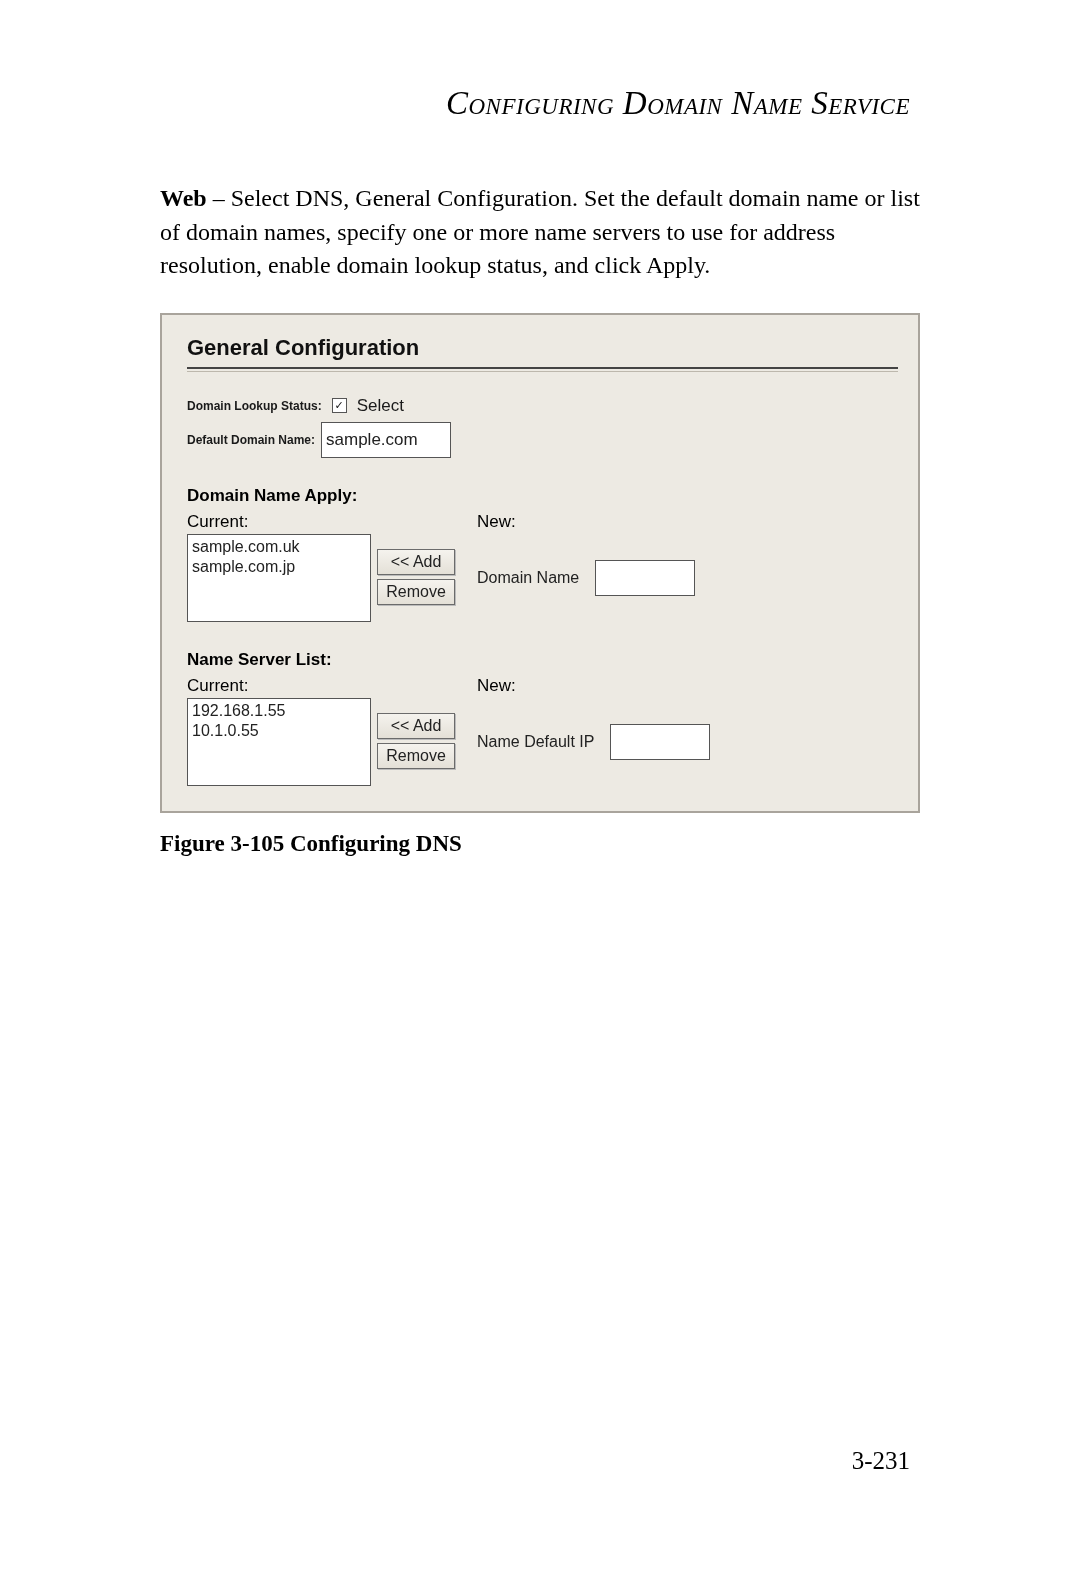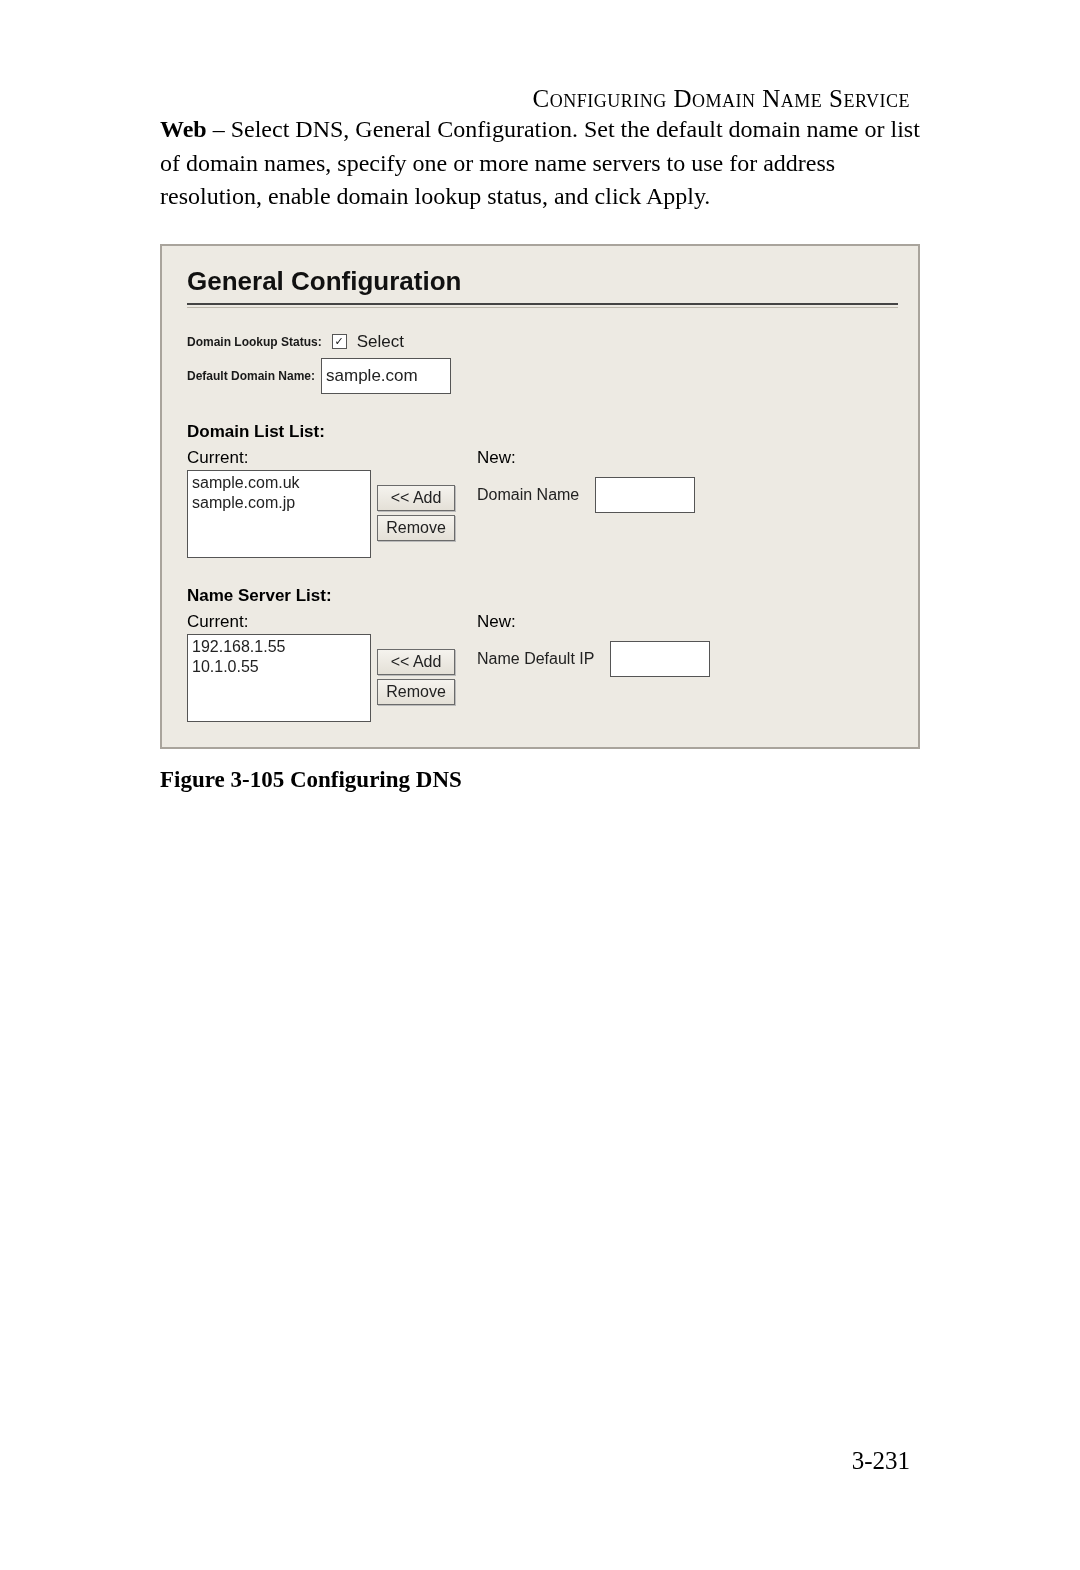--- a/index.html
+++ b/index.html
@@ -12,22 +12,24 @@
     }
     .page {
       width: 1080px;
       height: 1570px;
       position: relative;
       padding: 85px 160px 0 160px;
     }
     .running-head {
       text-align: right;
       font-variant: small-caps;
-      font-size: 25px;
+      font-style: italic;
+      font-size: 33px;
       letter-spacing: 0.5px;
+      margin-bottom: 60px;
       padding-right: 10px;
       font-family: Georgia, serif;
     }
     .body-text {
       font-size: 24px;
       line-height: 1.4;
       font-family: Georgia, serif;
       margin-bottom: 30px;
     }
     .body-text .lead {
@@ -35,21 +37,21 @@
     }
     .figure-box {
       border: 2px solid #a9a49c;
       background: #edeae3;
       padding: 20px 20px 25px 25px;
       margin-top: 6px;
       margin-bottom: 18px;
       font-family: Arial, Helvetica, sans-serif;
     }
     .panel-title {
-      font-size: 26px;
+      font-size: 22px;
       font-weight: bold;
       font-family: Arial, Helvetica, sans-serif;
       color: #111;
     }
     .rule-dark {
       border: none;
       border-top: 2px solid #444;
       margin-top: 6px;
     }
     .rule-light {
@@ -138,21 +140,21 @@
       padding: 3px 8px;
       text-align: center;
       width: 78px;
       box-shadow: 1px 1px 0 #bbb;
       cursor: pointer;
     }
     .new-col-inner {
       display: flex;
       align-items: center;
       gap: 16px;
-      margin-top: 9px;
+      margin-top: 28px;
     }
     .inline-label {
       font-family: Arial, Helvetica, sans-serif;
       font-size: 16px;
       color: #222;
       white-space: nowrap;
     }
     .caption {
       text-align: left;
       font-family: Georgia, serif;
@@ -189,21 +191,21 @@
       <span class="chk">✓</span>
       <span class="field-label">Select</span>
     </div>
 
     <div class="field-row">
       <span class="field-label-bold">Default Domain Name:</span>
       <input class="text-input" style="width: 130px;" value="sample.com">
     </div>
 
     <div class="section">
-      <div class="section-title">Domain List List:</div>
+      <div class="section-title">Domain Name Apply:</div>
       <div class="columns-row">
         <div class="col-current">
           <div>Current:</div>
           <div class="listbox">
             <div>sample.com.uk</div>
             <div>sample.com.jp</div>
           </div>
         </div>
         <div class="col-buttons">
           <div class="btn">&lt;&lt; Add</div>

